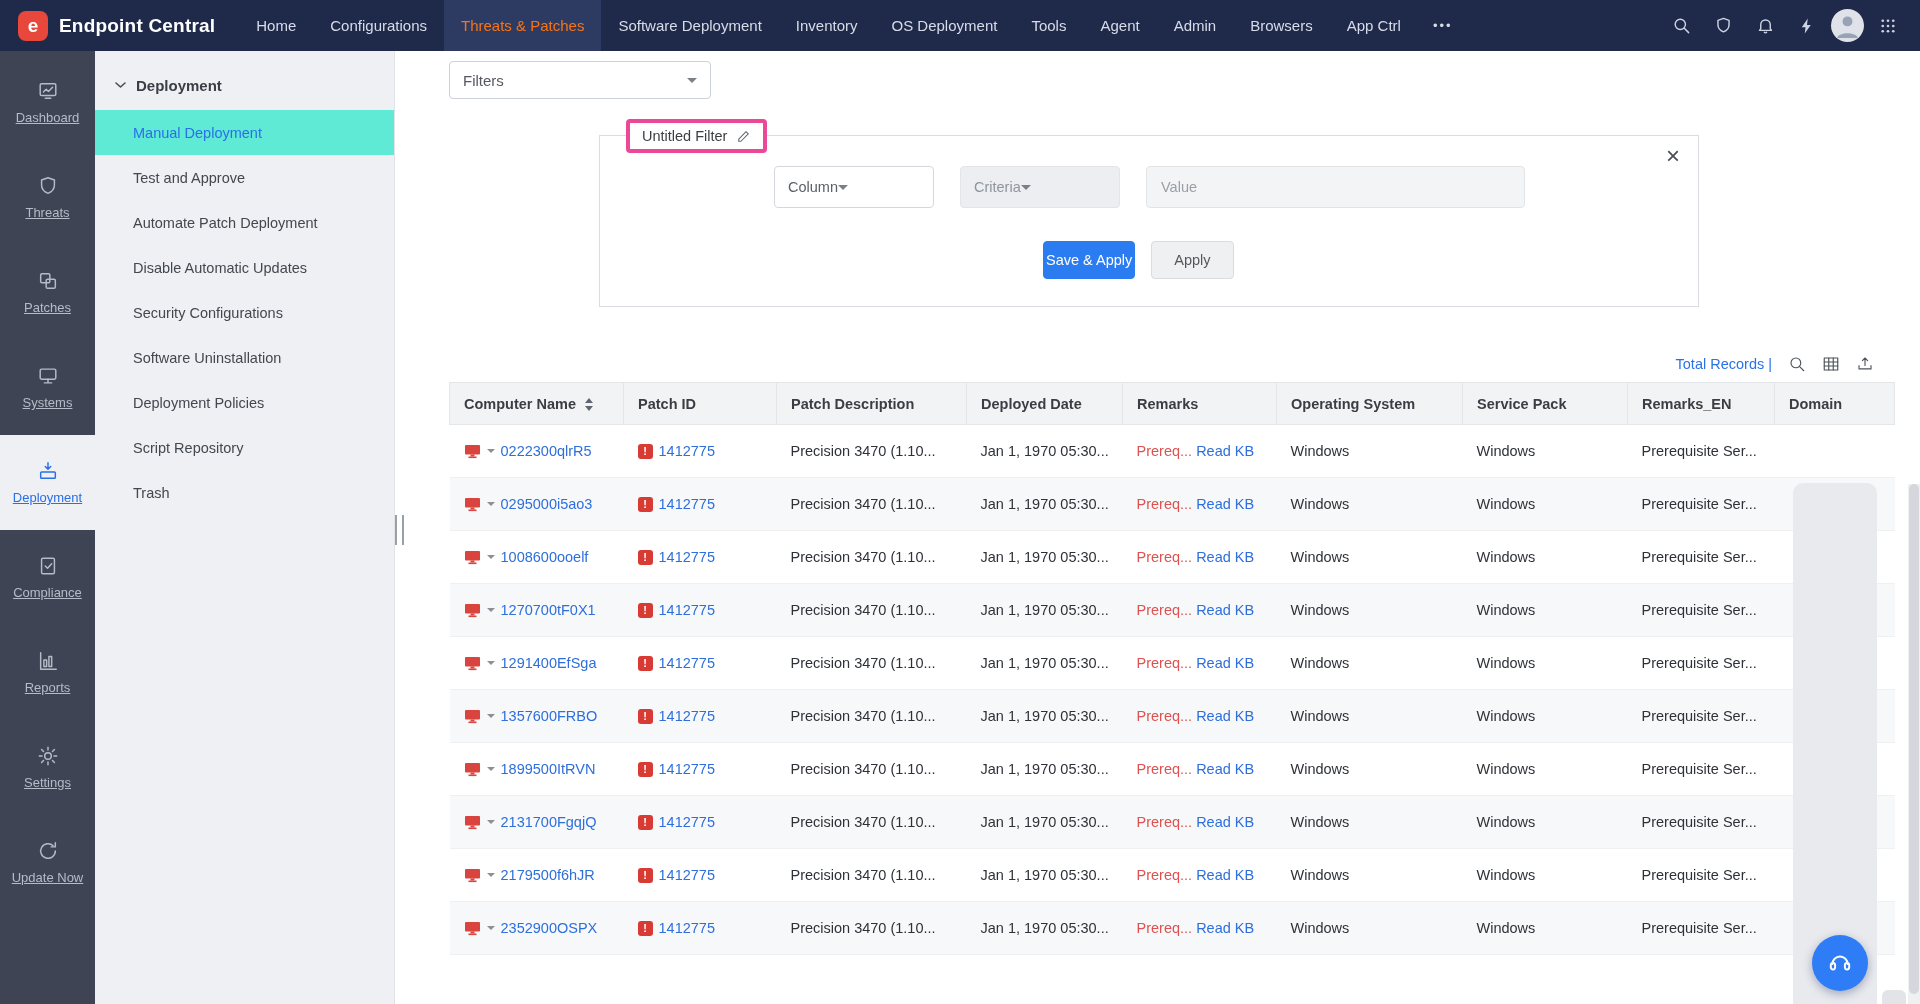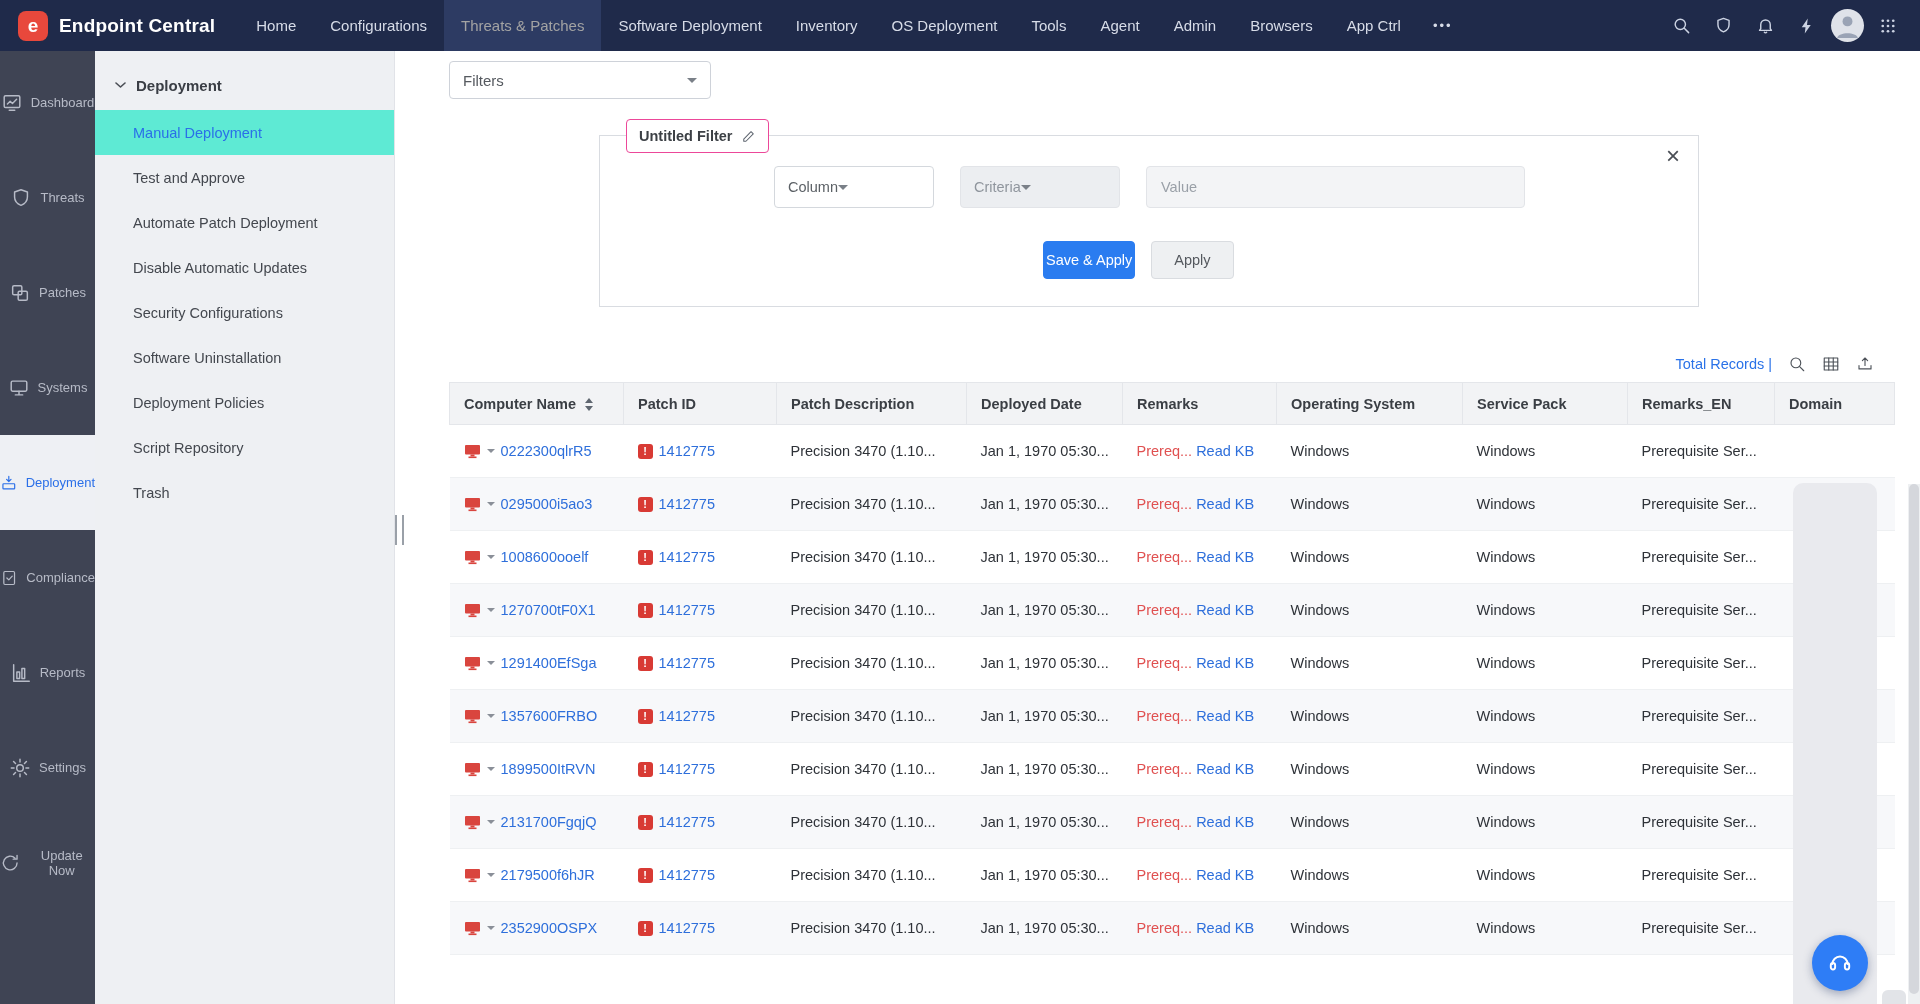--- a/index.html
+++ b/index.html
@@ -7,53 +7,53 @@
   body { font-family:"Liberation Sans","DejaVu Sans",sans-serif; background:#fff; }
   .app { position:relative; width:1920px; height:1004px; overflow:hidden; }
 
   
   .topnav { height:51px; background:#1f2a4a; display:flex; align-items:stretch; color:#fff; position:relative; z-index:10; }
   .brand { display:flex; align-items:center; gap:11px; padding:0 24px 0 18px; }
   .brand-logo { width:30px; height:30px; border-radius:8px; background:#e8483c; color:#fff; font-weight:bold; font-size:19px; display:flex; align-items:center; justify-content:center; }
   .brand-name { font-size:19px; font-weight:bold; letter-spacing:.2px; }
   .nav { display:flex; align-items:stretch; font-size:15px; }
   .nav-item { display:flex; align-items:center; padding:12px 17px; color:#d7dce8; cursor:pointer; white-space:nowrap; }
-  .nav-item.active { background:#2d3b63; color:#a3a3a3; }
+  .nav-item.active { background:#2d3b63; color:#f97316; }
   .nav-more { display:flex; align-items:center; padding:0 15px; color:#d7dce8; letter-spacing:2px; font-size:13px; cursor:pointer; }
   .nav-right { margin-left:auto; display:flex; align-items:center; gap:6px; padding-right:14px; }
   .icon-btn { width:36px; height:36px; display:flex; align-items:center; justify-content:center; color:#ccd3e3; cursor:pointer; }
   .avatar { width:33px; height:33px; border-radius:50%; background:#dfe2e9; display:flex; align-items:center; justify-content:center; overflow:hidden; cursor:pointer; }
 
   
   .body-row { display:flex; height:953px; }
 
   
   .rail { width:95px; background:#3f4454; display:flex; flex-direction:column; padding-top:4px; flex:none; }
-  .rail-item { height:95px; display:flex; flex-direction:row; align-items:center; justify-content:center; gap:8px; color:#b7bbc7; font-size:13px; cursor:pointer; text-align:center; }
+  .rail-item { height:95px; display:flex; flex-direction:column; align-items:center; justify-content:center; gap:8px; color:#b7bbc7; font-size:13px; cursor:pointer; text-align:center;text-decoration:underline; }
   .rail-item.active { background:#eef0f4; color:#2a6fe8; }
   .rail-item svg { stroke:currentColor; fill:none; stroke-width:1.6; stroke-linecap:round; stroke-linejoin:round; }
 
   
   .sidebar { width:300px; background:#eef0f3; border-right:1px solid #e1e3e8; padding-top:26px; flex:none; }
   .sb-header { display:flex; align-items:center; gap:10px; padding:0 20px 16px 20px; font-size:15px; font-weight:bold; color:#3a3e45; cursor:pointer; }
   .sb-item { height:45px; display:flex; align-items:center; padding-left:38px; font-size:14.5px; color:#43474e; cursor:pointer; }
   .sb-item.selected { background:#5eead4; color:#2a6fe8; }
 
   
   .content { flex:1; background:#fff; position:relative; padding:0 42px 0 54px; overflow:hidden; }
 
   .tabs { display:flex; gap:38px; margin-top:20px; }
   .tab { font-size:15.5px; color:#3f434a; padding:0 2px 12px 2px; border-bottom:3px solid transparent; cursor:pointer; }
   .tab.active { color:#2a72e8; border-bottom-color:#2a72e8; }
 
   .filters-select { margin-top:10px; width:262px; height:38px; border:1px solid #ced2d9; border-radius:4px; background:#fff; display:flex; align-items:center; justify-content:space-between; padding:0 13px; font-size:15px; color:#55595f; cursor:pointer; }
   .caret { width:0; height:0; border-left:5px solid transparent; border-right:5px solid transparent; border-top:5px solid #7a8088; }
 
   .filter-panel { position:relative; margin-top:36px; margin-left:150px; width:1100px; height:172px; border:1px solid #d9dce1; background:#fff; }
-  .chip { position:absolute; top:-17px; left:26px; height:34px; background:#fff; border:1px solid #ec4899; border-radius:4px; display:flex; align-items:center; gap:10px; padding:0 12px; font-size:14.5px; color:#3c4045;font-weight:bold; }
+  .chip { position:absolute; top:-17px; left:26px; height:34px; background:#fff; border:4px solid #ec4899; border-radius:4px; display:flex; align-items:center; gap:10px; padding:0 12px; font-size:14.5px; color:#3c4045; }
   .chip svg { cursor:pointer; }
   .panel-close { position:absolute; top:8px; right:18px; font-size:24px; line-height:1; color:#4a4e55; cursor:pointer; }
   .controls { display:flex; gap:26px; margin:30px 0 0 174px; }
   .sel { height:42px; border-radius:4px; display:flex; align-items:center; padding:0 13px; font-size:14.5px; cursor:pointer; }
   .sel.column { width:160px; background:#fff; border:1px solid #d4d8dd; color:#5c6166; }
   .sel.criteria { width:160px; background:#eceef1; border:1px solid #e2e4e8; color:#8f959d; }
   .value-input { width:379px; height:42px; background:#f3f4f6; border:1px solid #e2e4e8; border-radius:4px; padding:0 14px; font-size:14.5px; color:#5c6166; font-family:inherit; }
   .value-input::placeholder { color:#9aa0a8; }
   .btn-row { display:flex; gap:16px; margin:33px 0 0 443px; }
   .btn { height:38px; border-radius:4px; font-size:14.5px; font-family:inherit; cursor:pointer; }

